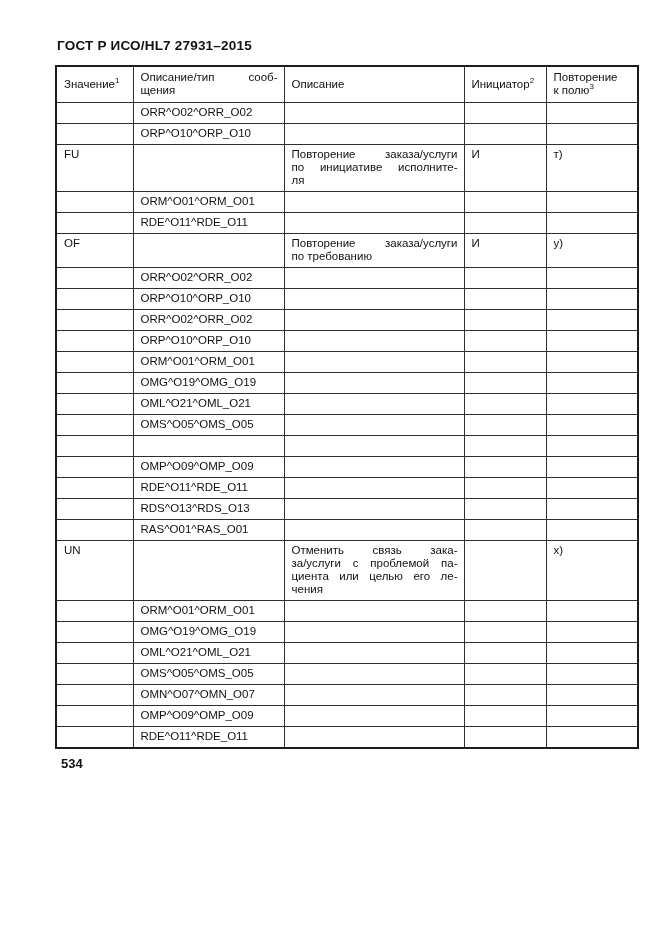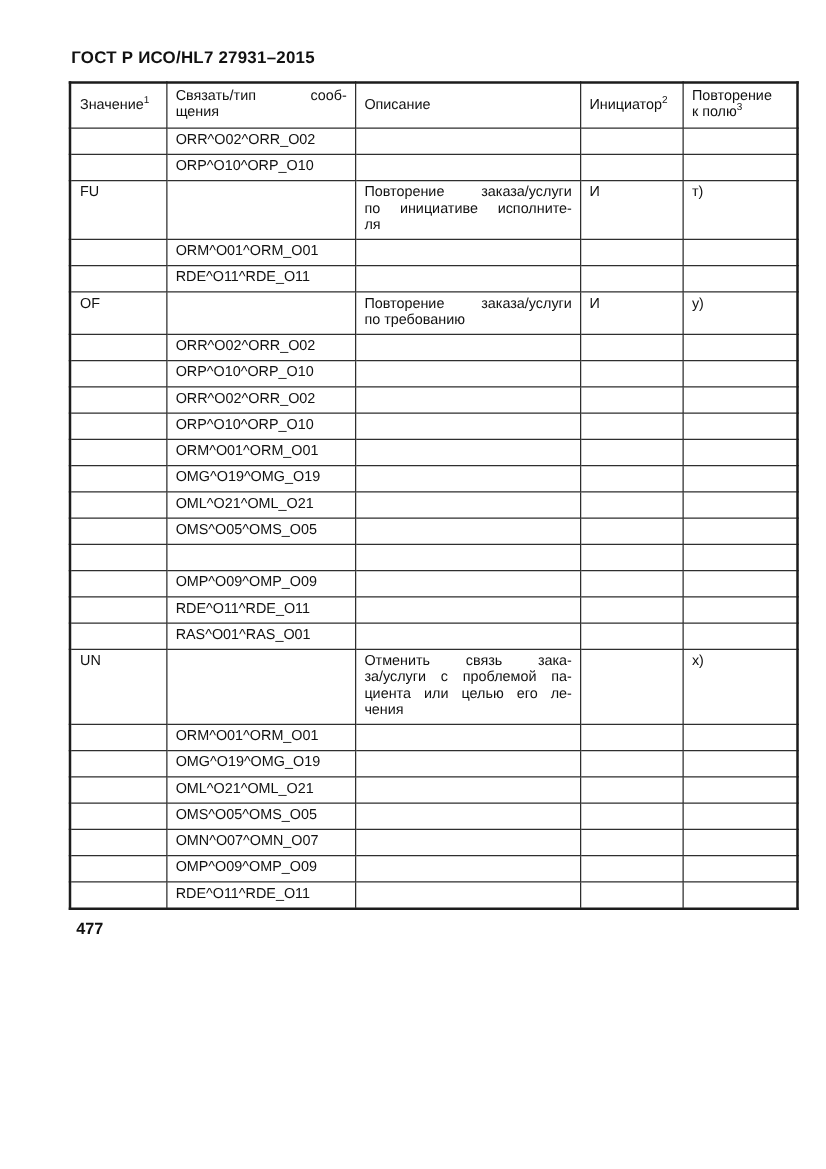--- a/index.html
+++ b/index.html
@@ -90,21 +90,21 @@
         <col class="c3">
         <col class="c4">
         <col class="c5">
     </colgroup>
     <thead>
       <tr id="head-row">
           <th>
             <div class="ln">Значение<sup>1</sup></div>
           </th>
           <th>
-            <div class="ln jl">Связать/тип сооб-</div>
+            <div class="ln jl">Описание/тип сооб-</div>
             <div class="ln">щения</div>
           </th>
           <th>
             <div class="ln">Описание</div>
           </th>
           <th>
             <div class="ln">Инициатор<sup>2</sup></div>
           </th>
           <th>
             <div class="ln jl">Повторение</div>
@@ -234,20 +234,27 @@
         </tr>
         <tr>
           <td></td>
           <td>RDE^O11^RDE_O11</td>
           <td></td>
           <td></td>
           <td></td>
         </tr>
         <tr>
           <td></td>
+          <td>RDS^O13^RDS_O13</td>
+          <td></td>
+          <td></td>
+          <td></td>
+        </tr>
+        <tr>
+          <td></td>
           <td>RAS^O01^RAS_O01</td>
           <td></td>
           <td></td>
           <td></td>
         </tr>
         <tr>
           <td>UN</td>
           <td></td>
           <td>
             <div class="ln jl">Отменить связь зака-</div>
@@ -303,14 +310,14 @@
         <tr>
           <td></td>
           <td>RDE^O11^RDE_O11</td>
           <td></td>
           <td></td>
           <td></td>
         </tr>
       </tbody>
   </table>
 
-  <div class="page-number">477</div>
+  <div class="page-number">534</div>
 </div>
 
 </body></html>

